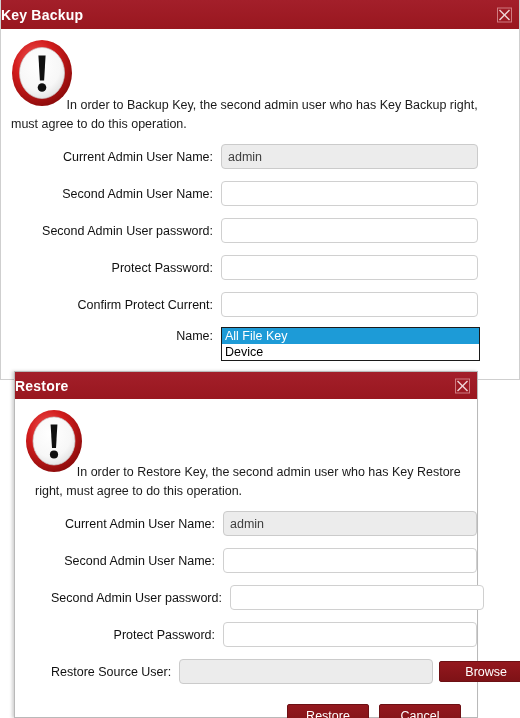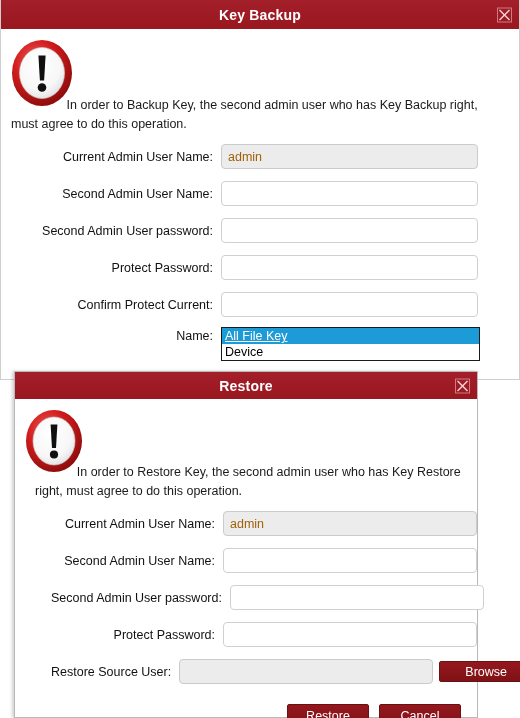--- a/index.html
+++ b/index.html
@@ -41,21 +41,21 @@
   }
 
   
   .titlebar {
     position: relative;
     height: 27px;
     background: #9c1b26;
     background: linear-gradient(180deg, #a31f2a 0%, #99171f 100%);
     display: flex;
     align-items: center;
-    justify-content: center;
+    justify-content: flex-start;
     border-bottom: 2px solid #ffffff;
   }
   #dlg-backup .titlebar { height: 29px; }
   .titlebar-text {
     color: #ffffff;
     font-size: 14px;
     font-weight: bold;
     letter-spacing: 0.2px;
     user-select: none;
   }
@@ -133,21 +133,21 @@
     border-radius: 4px;
     background: #ffffff;
     padding: 0 6px;
     font-family: "Liberation Sans", sans-serif;
     font-size: 12.5px;
     color: #333333;
     outline: none;
   }
   input.txt.readonly {
     background: #ececec;
-    color: #a16207;
+    color: #404040;
     border: 1px solid #cbcbcb;
   }
   #dlg-restore input.txt { width: 254px; }
 
   
   .select-open {
     width: 259px;
     border: 1px solid #1a1a1a;
     background: #ffffff;
     box-sizing: border-box;
@@ -157,21 +157,20 @@
     height: 16px;
     line-height: 16px;
     padding: 0 3px;
     color: #000000;
     white-space: nowrap;
     overflow: hidden;
   }
   .select-open .opt.selected {
     background: #1d9bd7;
     color: #ffffff;
-    text-decoration: underline;
   }
   .row.type-row {
     height: 34px;
     align-items: flex-start;
     margin-bottom: 0;
   }
   .row.type-row .label { padding-top: 2px; }
 
   
   .row.browse-row input.txt {

